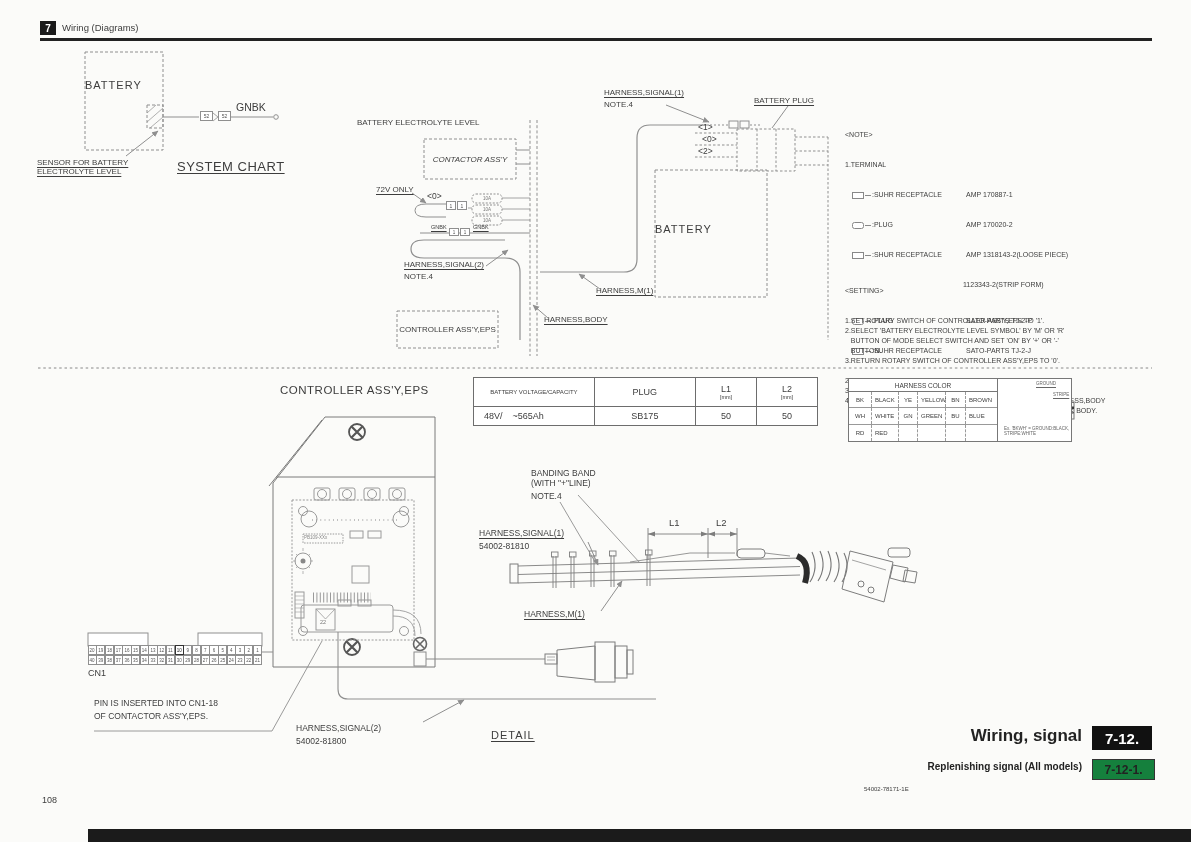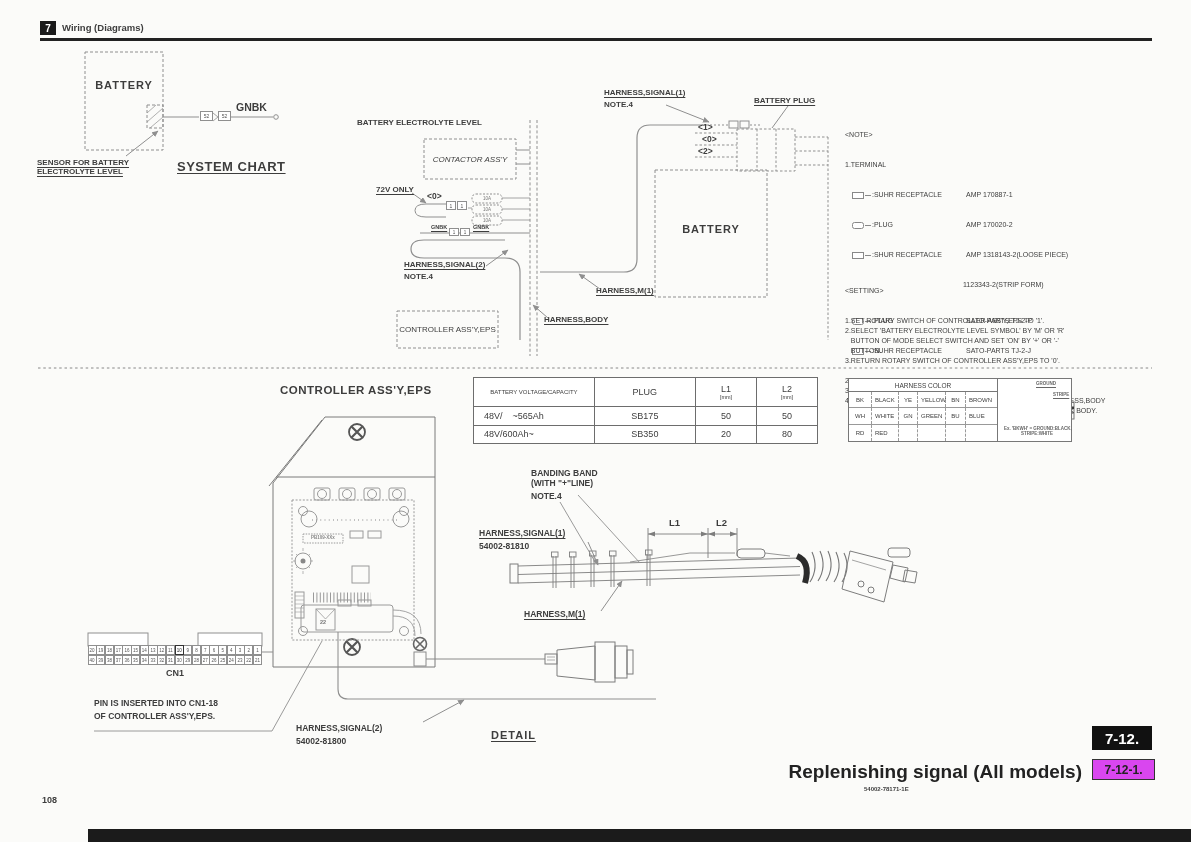--- a/index.html
+++ b/index.html
@@ -1,25 +1,25 @@
 <!DOCTYPE html>
 <html><head>
 <meta charset="utf-8">
 <style>
   html,body{margin:0;padding:0;background:#e8e8e6;}
   #page{position:relative;width:1191px;height:842px;background:#fbfbf9;overflow:hidden;
         font-family:"Liberation Sans",sans-serif;color:#3d3d3d;}
-  .lbl{position:absolute;white-space:pre;color:#3d3d3d;line-height:1.15;font-weight:bold;}
+  .lbl{position:absolute;white-space:pre;color:#3d3d3d;line-height:1.15;}
   .pre{white-space:pre-line;}
   .u{text-decoration:underline;text-underline-offset:2px;}
-  .ctr{text-align:center;}
+  .ctr{}
   .s45{font-size:4.5px}.s5{font-size:5px}.s55{font-size:5.5px}.s6{font-size:6px}.s8{font-size:8px}
   .s85{font-size:8.5px}.s9{font-size:9px}.s95{font-size:9.5px}
   .s105{font-size:10.5px}.s11{font-size:11px}.s115{font-size:11.5px}.s13{font-size:13px}
-  .s135{font-size:19px}.s17{font-size:17px}
+  .s135{font-size:10px}.s17{font-size:17px}
   .b{font-weight:bold}
   svg{position:absolute;left:0;top:0;}
 
   
   .badge{position:absolute;left:40px;top:21px;width:16px;height:14px;background:#1a1a1a;
          color:#fff;font-size:10px;font-weight:bold;display:flex;align-items:center;justify-content:center;}
   .hrule{position:absolute;left:40px;top:38px;width:1112px;height:2.5px;background:#222;}
   .botbar{position:absolute;left:88px;top:829px;width:1103px;height:13px;background:#1b1b1b;}
 
   
@@ -83,21 +83,21 @@
 
   
   .cn1{position:absolute;left:88px;top:645px;width:174px;}
   .cn1row{display:flex;height:10px;}
   .cn1c{flex:1;border:0.5px solid #8f8f8f;margin-left:-0.5px;font-size:4.5px;display:flex;align-items:center;justify-content:center;background:#fff;box-sizing:border-box;color:#555;}
   .cn1c.hl{border:1px solid #333;z-index:2;color:#222;}
 
   
   .code-dark{position:absolute;left:1092px;top:726px;width:60px;height:24px;background:#111;
              color:#fff;font-weight:bold;font-size:15px;display:flex;align-items:center;justify-content:center;}
-  .code-light{position:absolute;left:1092px;top:759px;width:63px;height:21px;border:1.3px solid #333;background:#d946ef;
+  .code-light{position:absolute;left:1092px;top:759px;width:63px;height:21px;border:1.3px solid #333;background:#15803d;
              color:#222;font-weight:bold;font-size:12px;display:flex;align-items:center;justify-content:center;box-sizing:border-box;}
 </style>
 </head>
 <body>
 
 <div id="page">
 
   <svg width="1191" height="842" viewBox="0 0 1191 842" stroke="#8f8f8f" fill="none" stroke-width="1">
     <defs>
       <marker id="arr" markerWidth="8" markerHeight="7" refX="6" refY="3" orient="auto">
@@ -374,26 +374,20 @@
         <th class="h3"><span>L1</span><span class="unit">[mm]</span></th>
         <th class="h4"><span>L2</span><span class="unit">[mm]</span></th>
       </tr>
     </thead>
     <tbody>
         <tr>
           <td>48V/    ~565Ah</td>
           <td>SB175</td>
           <td>50</td>
           <td>50</td>
-        </tr>
-        <tr>
-          <td>48V/600Ah~</td>
-          <td>SB350</td>
-          <td>20</td>
-          <td>80</td>
         </tr>
       </tbody>
   </table>
 
   <div class="hcbox">
     <div class="hcleft">
       <div class="hctitle">HARNESS COLOR</div>
       <div>
           <div class="hcrow">
             <span>BK</span>
@@ -478,25 +472,26 @@
         <div class="cn1c">25</div>
         <div class="cn1c">24</div>
         <div class="cn1c">23</div>
         <div class="cn1c">22</div>
         <div class="cn1c">21</div>
       </div>
   </div>
   <div class="lbl s9 ctr" style="left:88px;top:668px;width:174px;">CN1</div>
 
   <div class="lbl s85" style="left:94px;top:699px;">PIN IS INSERTED INTO CN1-18</div>
-  <div class="lbl s85" style="left:94px;top:712px;">OF CONTROLLER ASS'Y,EPS.</div>
+  <div class="lbl s85" style="left:94px;top:712px;">OF CONTACTOR ASS'Y,EPS.</div>
   <div class="lbl s85" style="left:296px;top:724px;">HARNESS,SIGNAL(2)</div>
   <div class="lbl s85" style="left:296px;top:737px;">54002-81800</div>
   <div class="lbl s11 u" style="left:491px;top:729px;letter-spacing:1px;">DETAIL</div>
 
+  <div class="lbl s17 b" style="left:780px;top:726px;width:302px;text-align:right;color:#222;">Wiring, signal</div>
   <div class="code-dark">7-12.</div>
   <div class="lbl s135 b" style="left:690px;top:761px;width:392px;text-align:right;color:#222;">Replenishing signal (All models)</div>
   <div class="code-light">7-12-1.</div>
   <div class="lbl s6" style="left:864px;top:786px;">54002-78171-1E</div>
   <div class="lbl s9" style="left:42px;top:795px;">108</div>
   <div class="botbar"></div>
 
 </div>
 
 </body></html>

